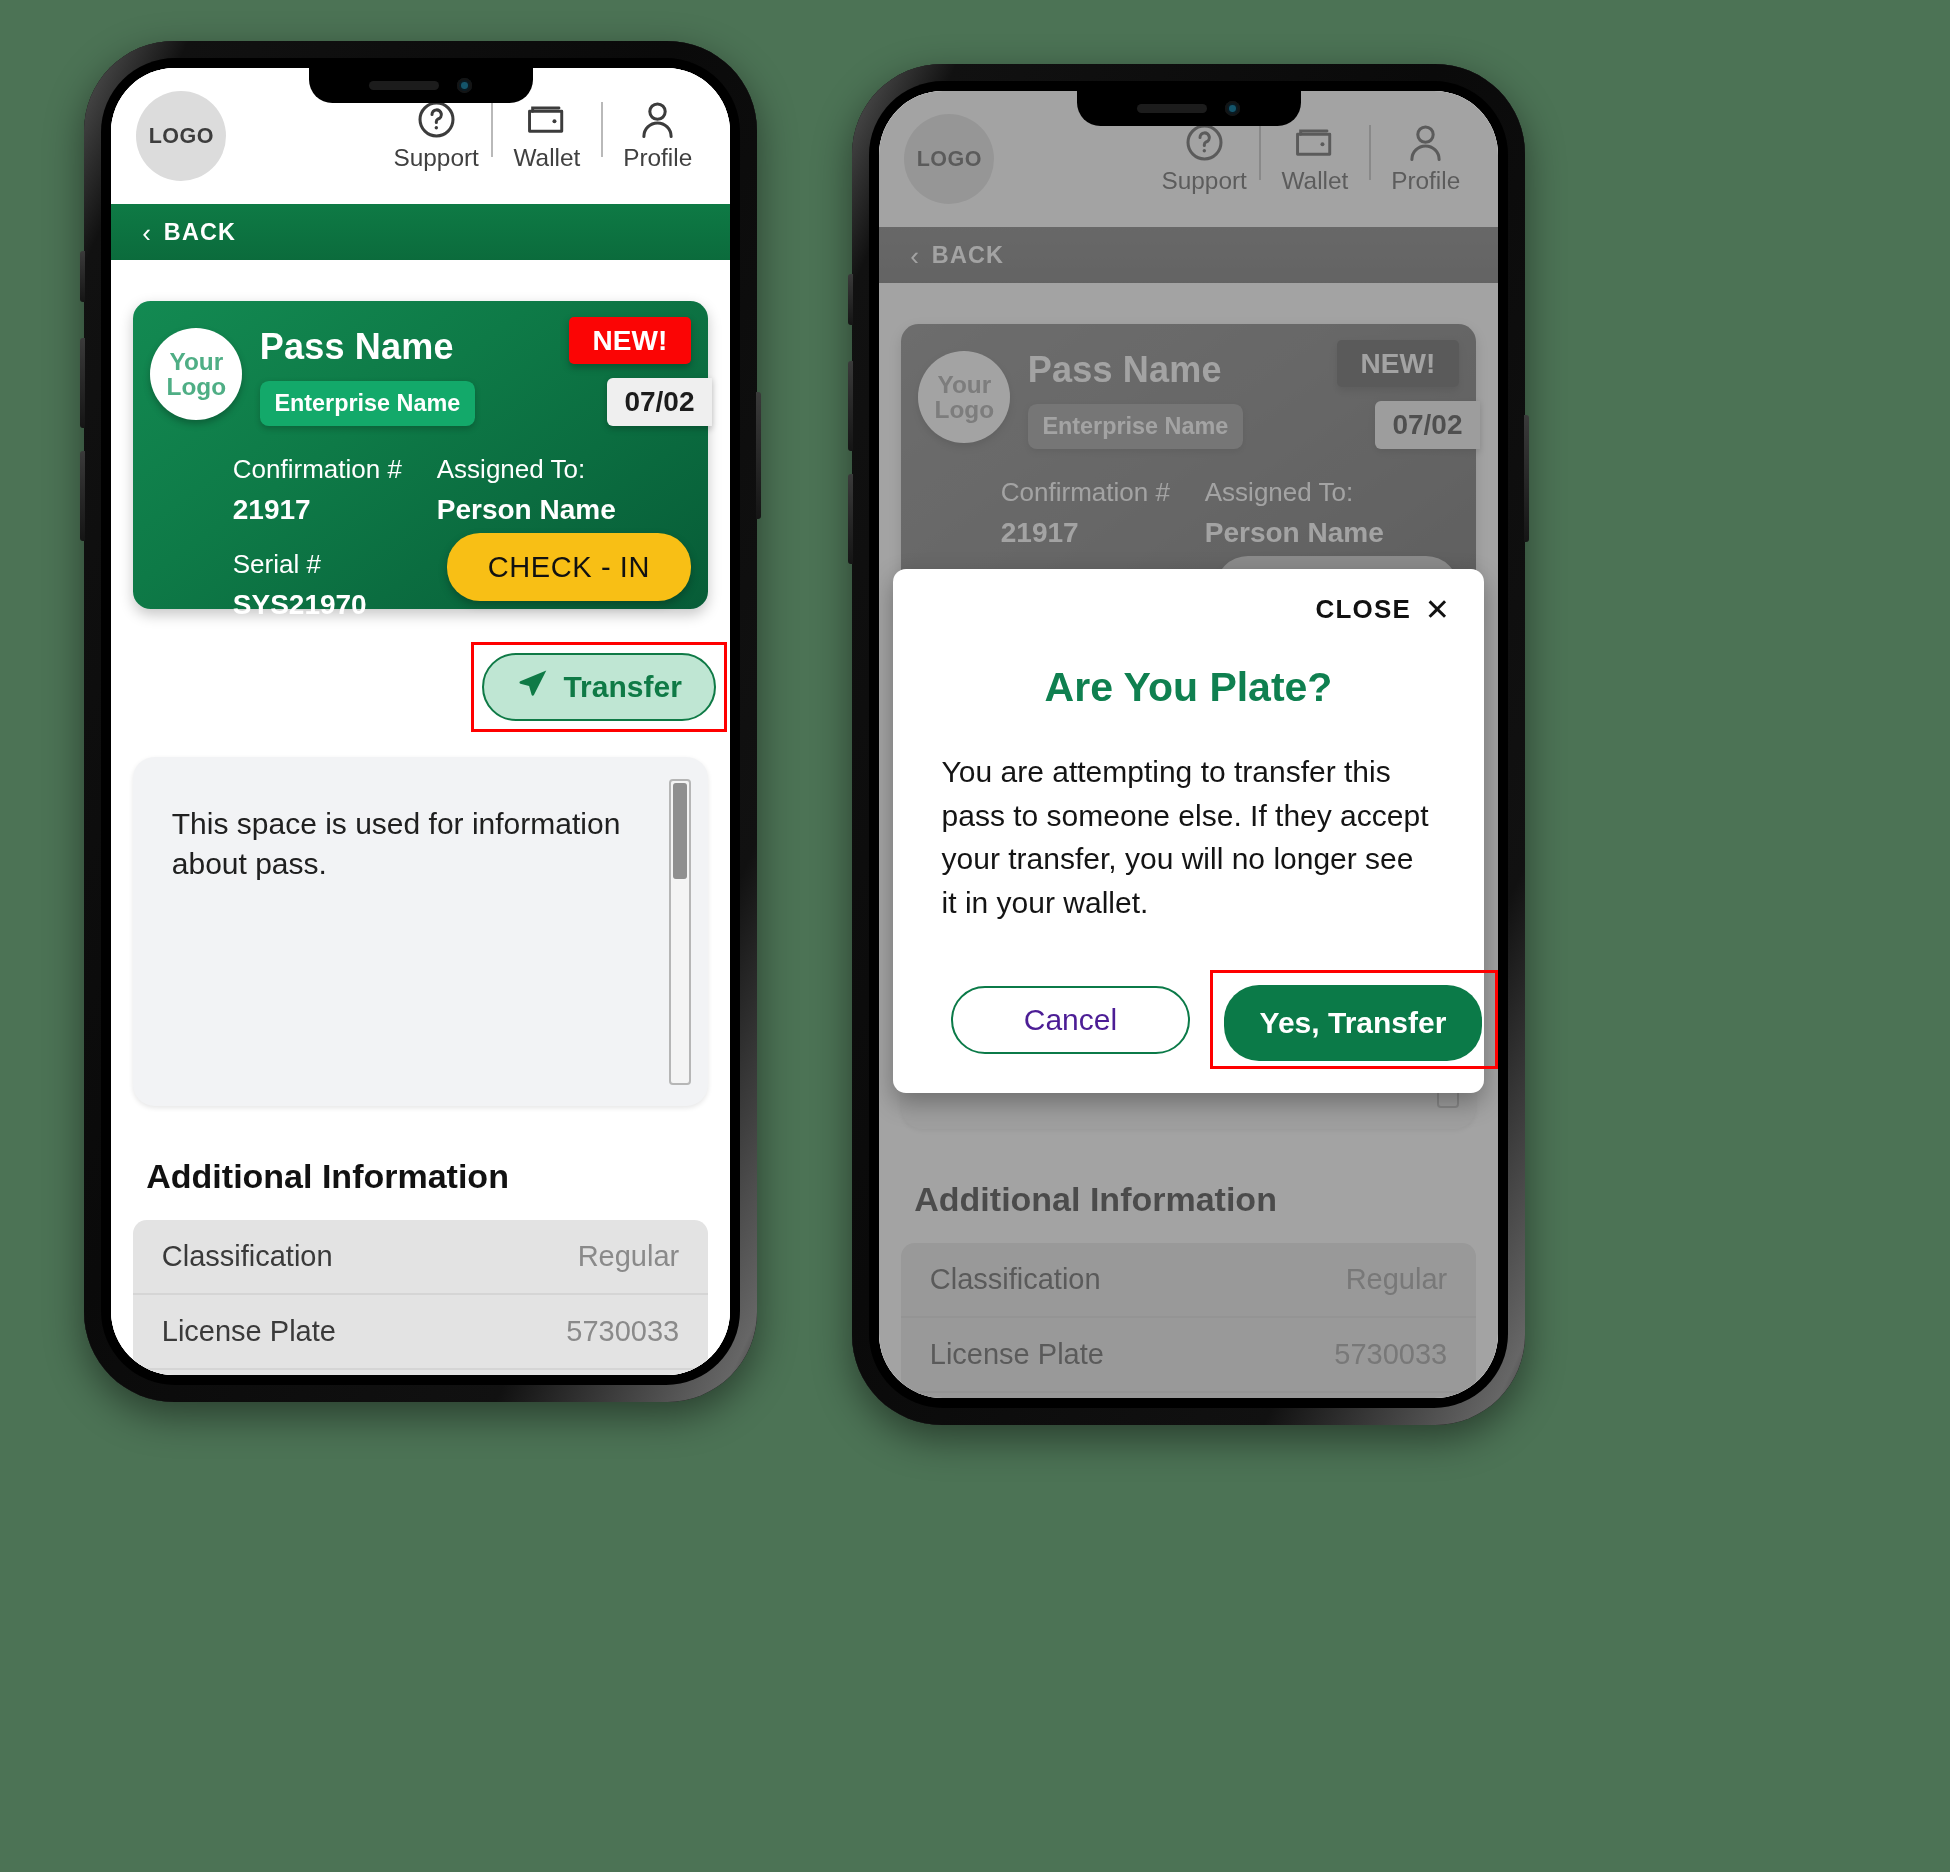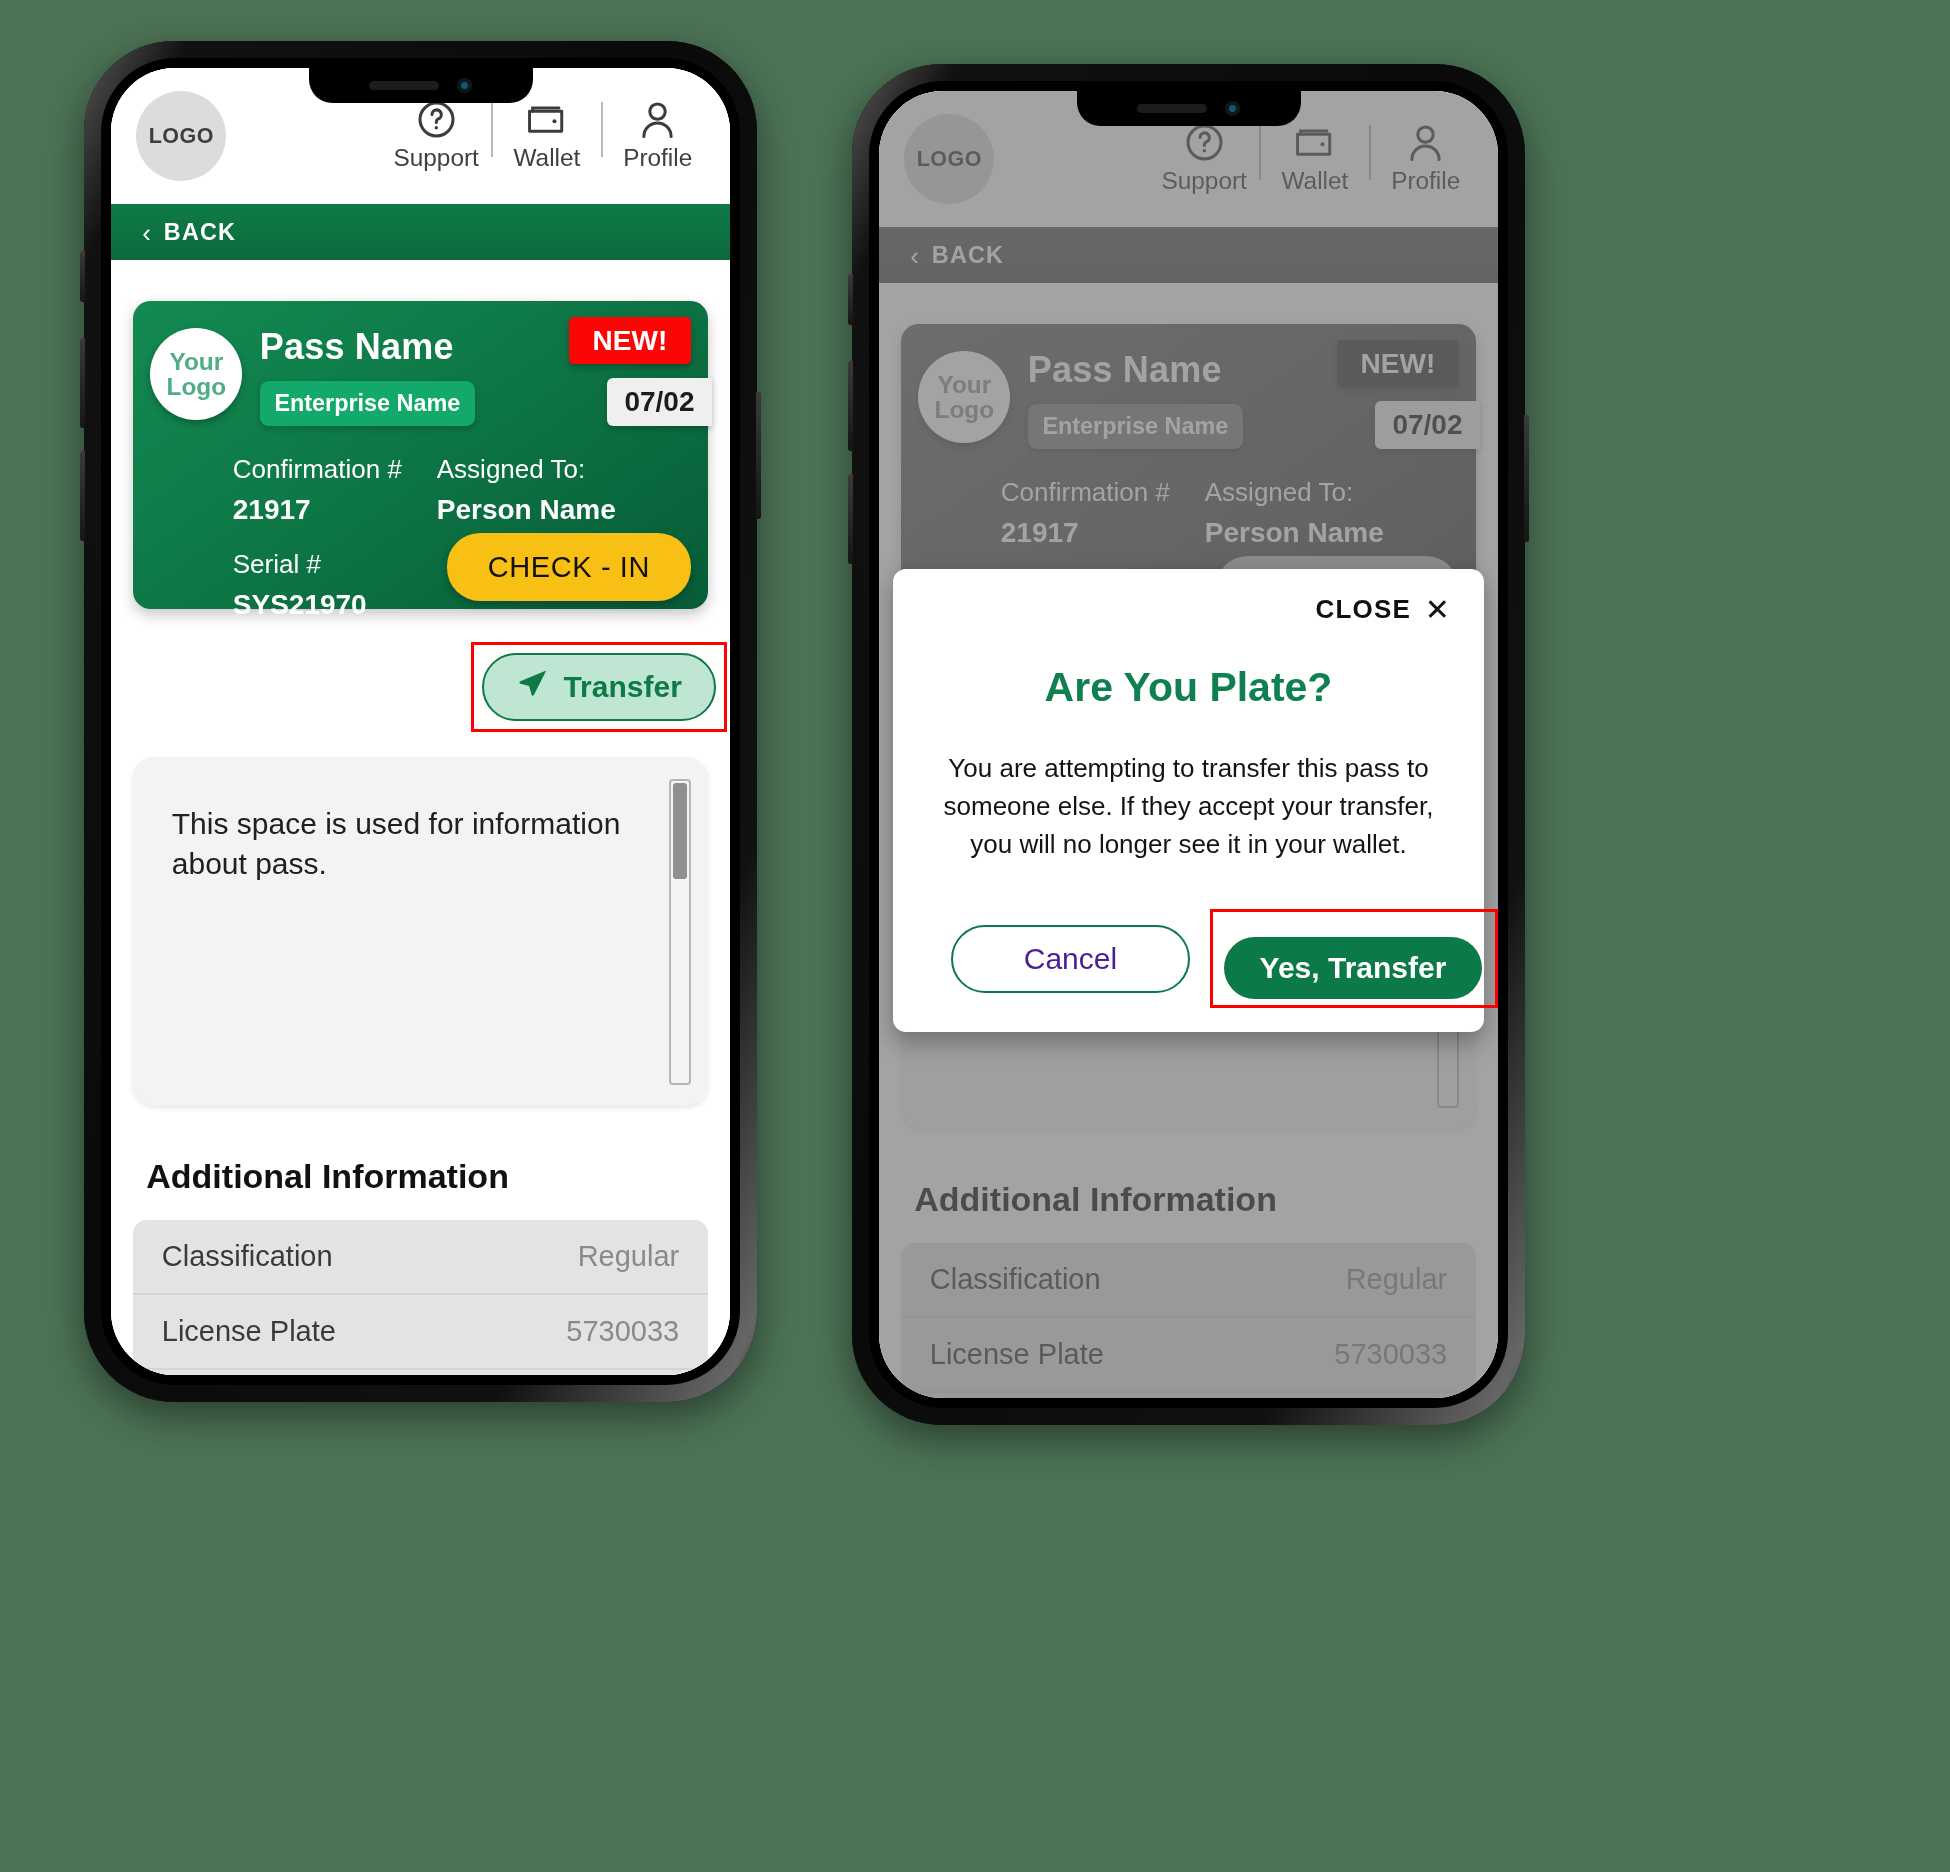--- a/index.html
+++ b/index.html
@@ -108,26 +108,26 @@
 
   
   .dim{position:absolute;inset:0;background:rgba(110,110,110,.63);z-index:30;}
   .modal{position:absolute;z-index:35;left:13.7px;right:13.7px;top:478px;
          background:#fff;border-radius:13px;box-shadow:0 9.8px 25px rgba(0,0,0,.3);
          padding:25px 33px 28px;box-sizing:border-box;}
   .close-row{display:flex;justify-content:flex-end;align-items:center;gap:13.7px;
              font-size:26px;font-weight:bold;letter-spacing:1.2px;color:#111;}
   .close-x{font-size:30px;font-weight:normal;line-height:1;}
   .modal-h{text-align:center;color:#0f8050;font-weight:bold;font-size:41px;margin-top:39px;}
-  .modal-p{text-align:center;font-size:26px;line-height:1.45;color:#141414;margin:39px 15.6px 0;}
+  .modal-p{text-align:left;font-size:30px;line-height:1.45;color:#141414;margin:39px 15.6px 0;}
   .modal-actions{position:relative;margin-top:51px;height:90px;}
   .cancel-btn{position:absolute;left:25px;top:10.7px;width:239px;height:68px;border:2.9px solid #0b7a48;
               border-radius:35px;background:#fff;color:#4c1d95;font-size:30px;font-weight:normal;
               display:flex;align-items:center;justify-content:center;box-sizing:border-box;}
-  .yes-btn{position:absolute;left:298px;top:23px;width:258px;height:62px;border-radius:35px;
+  .yes-btn{position:absolute;left:298px;top:10px;width:258px;height:76px;border-radius:35px;
            background:#0b7a48;color:#fff;font-size:30px;font-weight:bold;
            display:flex;align-items:center;justify-content:center;box-sizing:border-box;}
   .hl-yes{left:284px;top:-4.9px;width:288px;height:99px;}
 
   
   .greyed{filter:grayscale(1);}
 </style>
 </head>
 <body>
 

